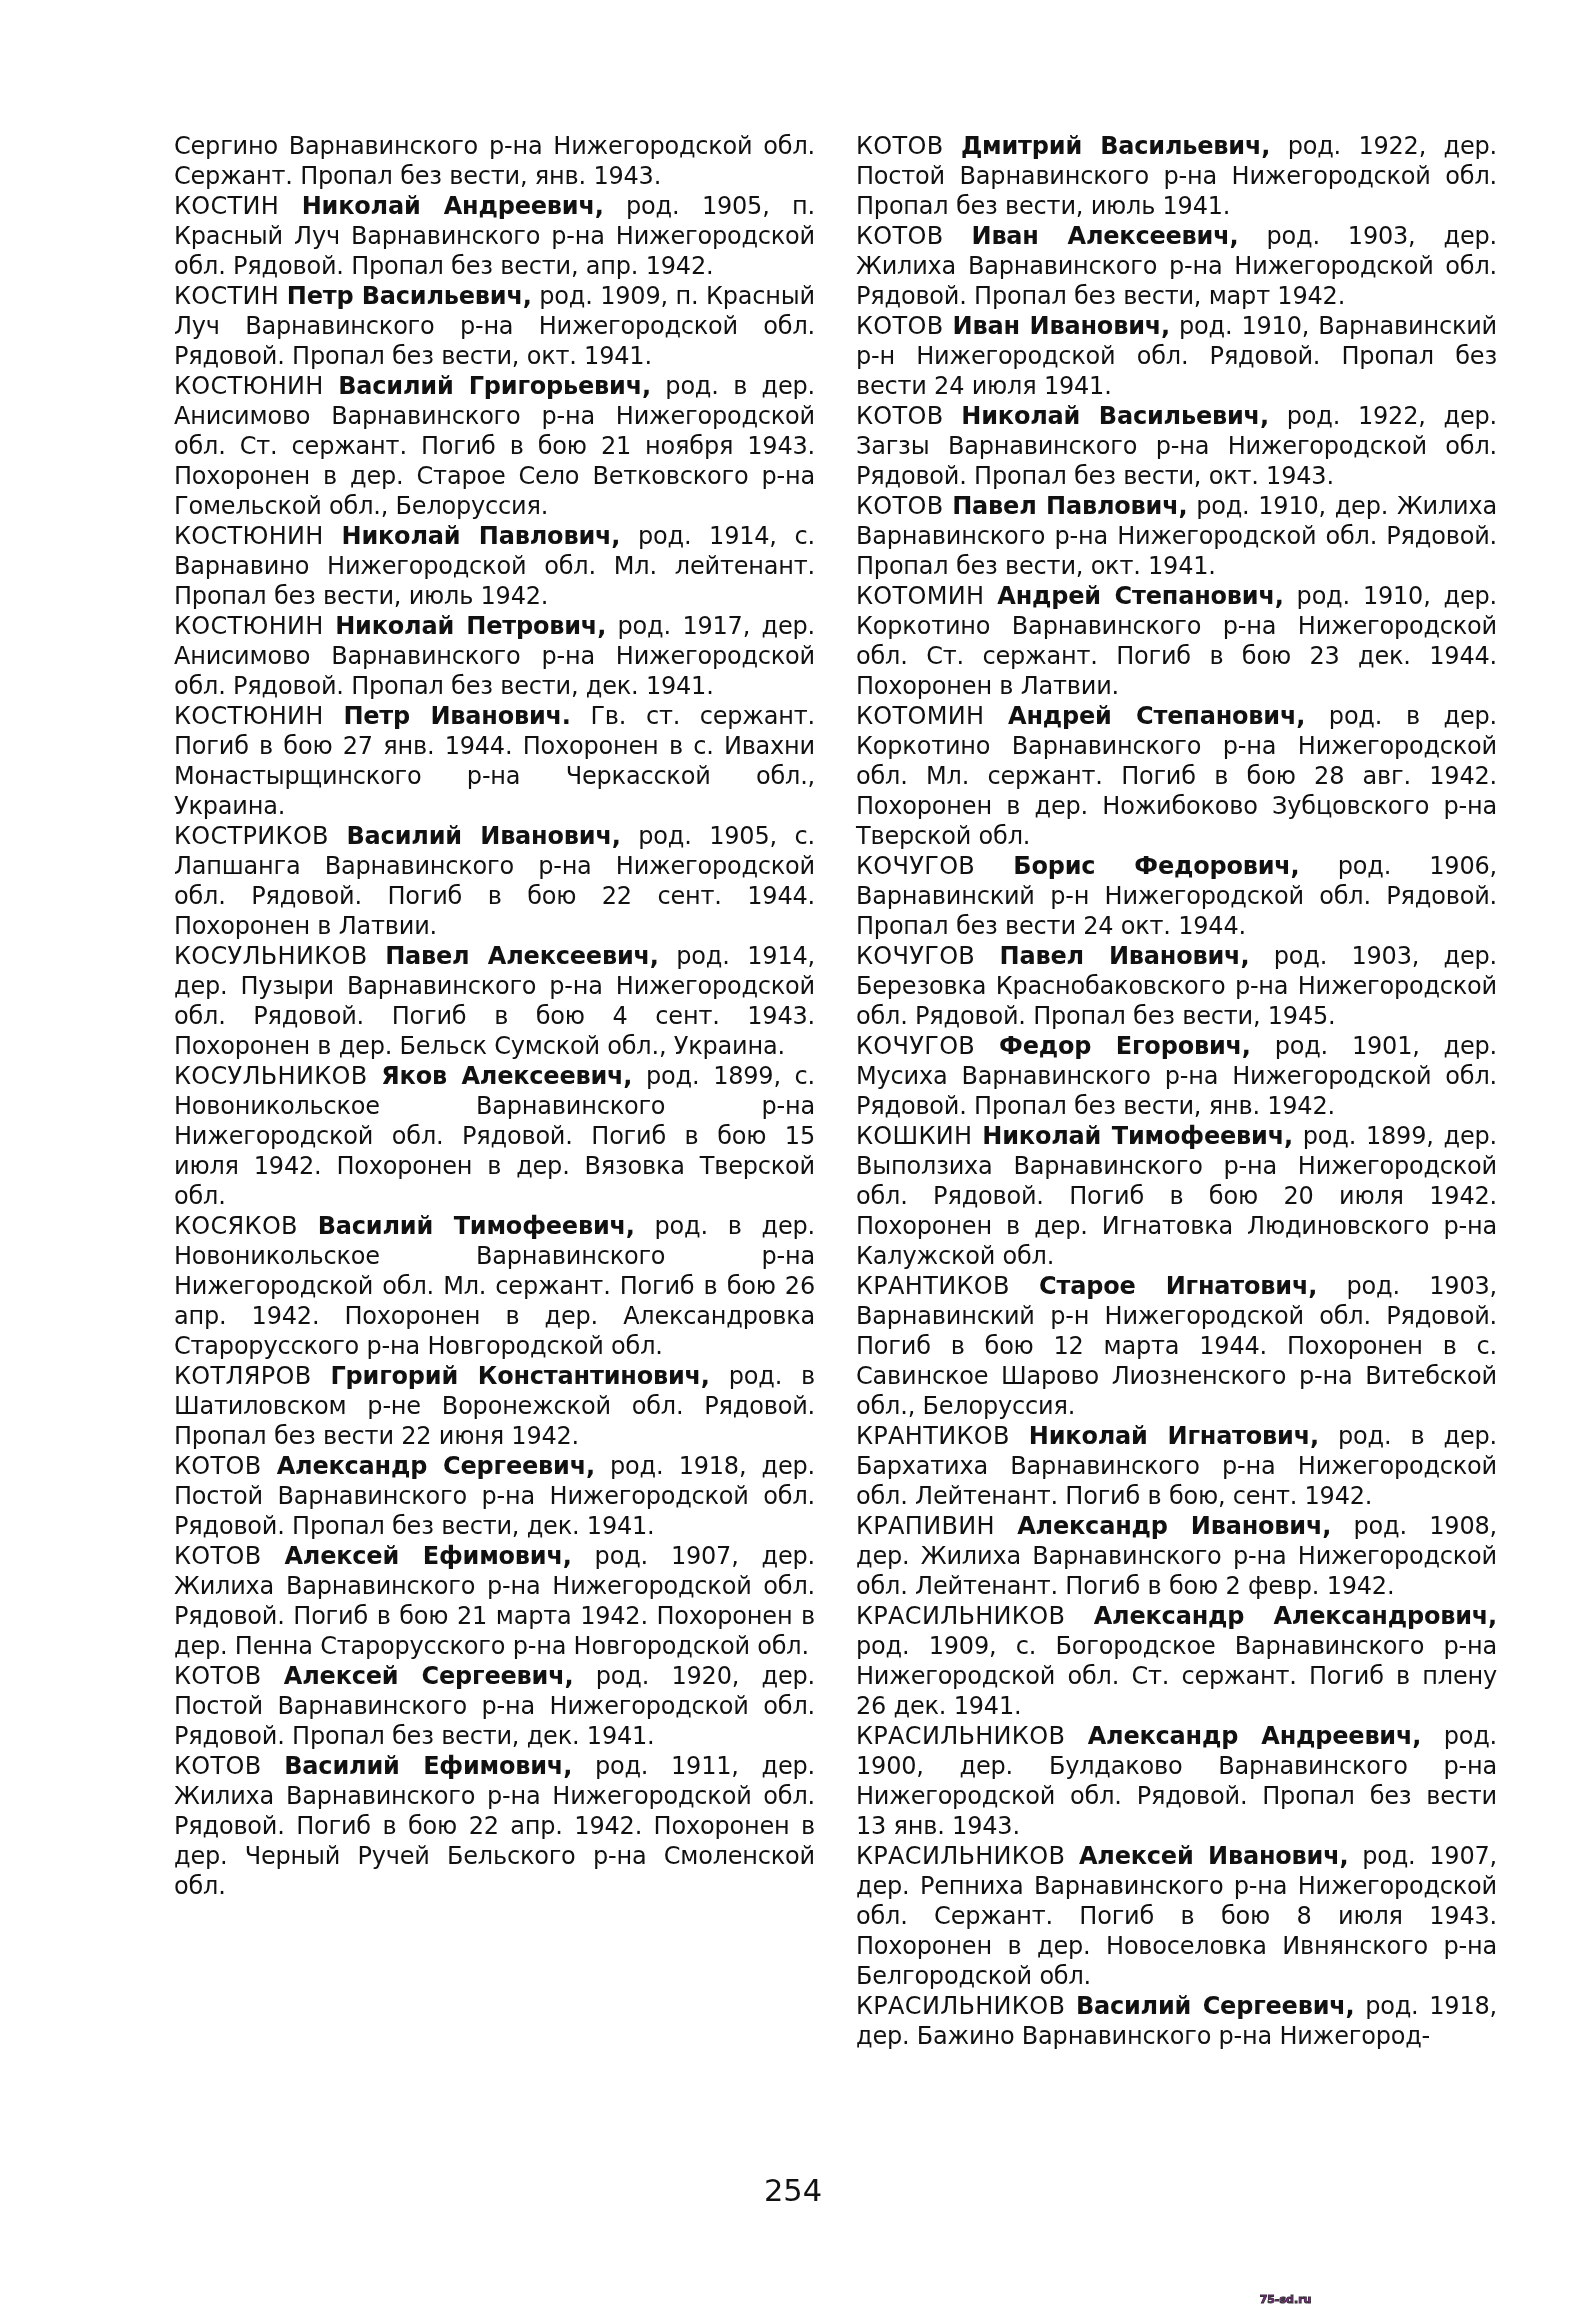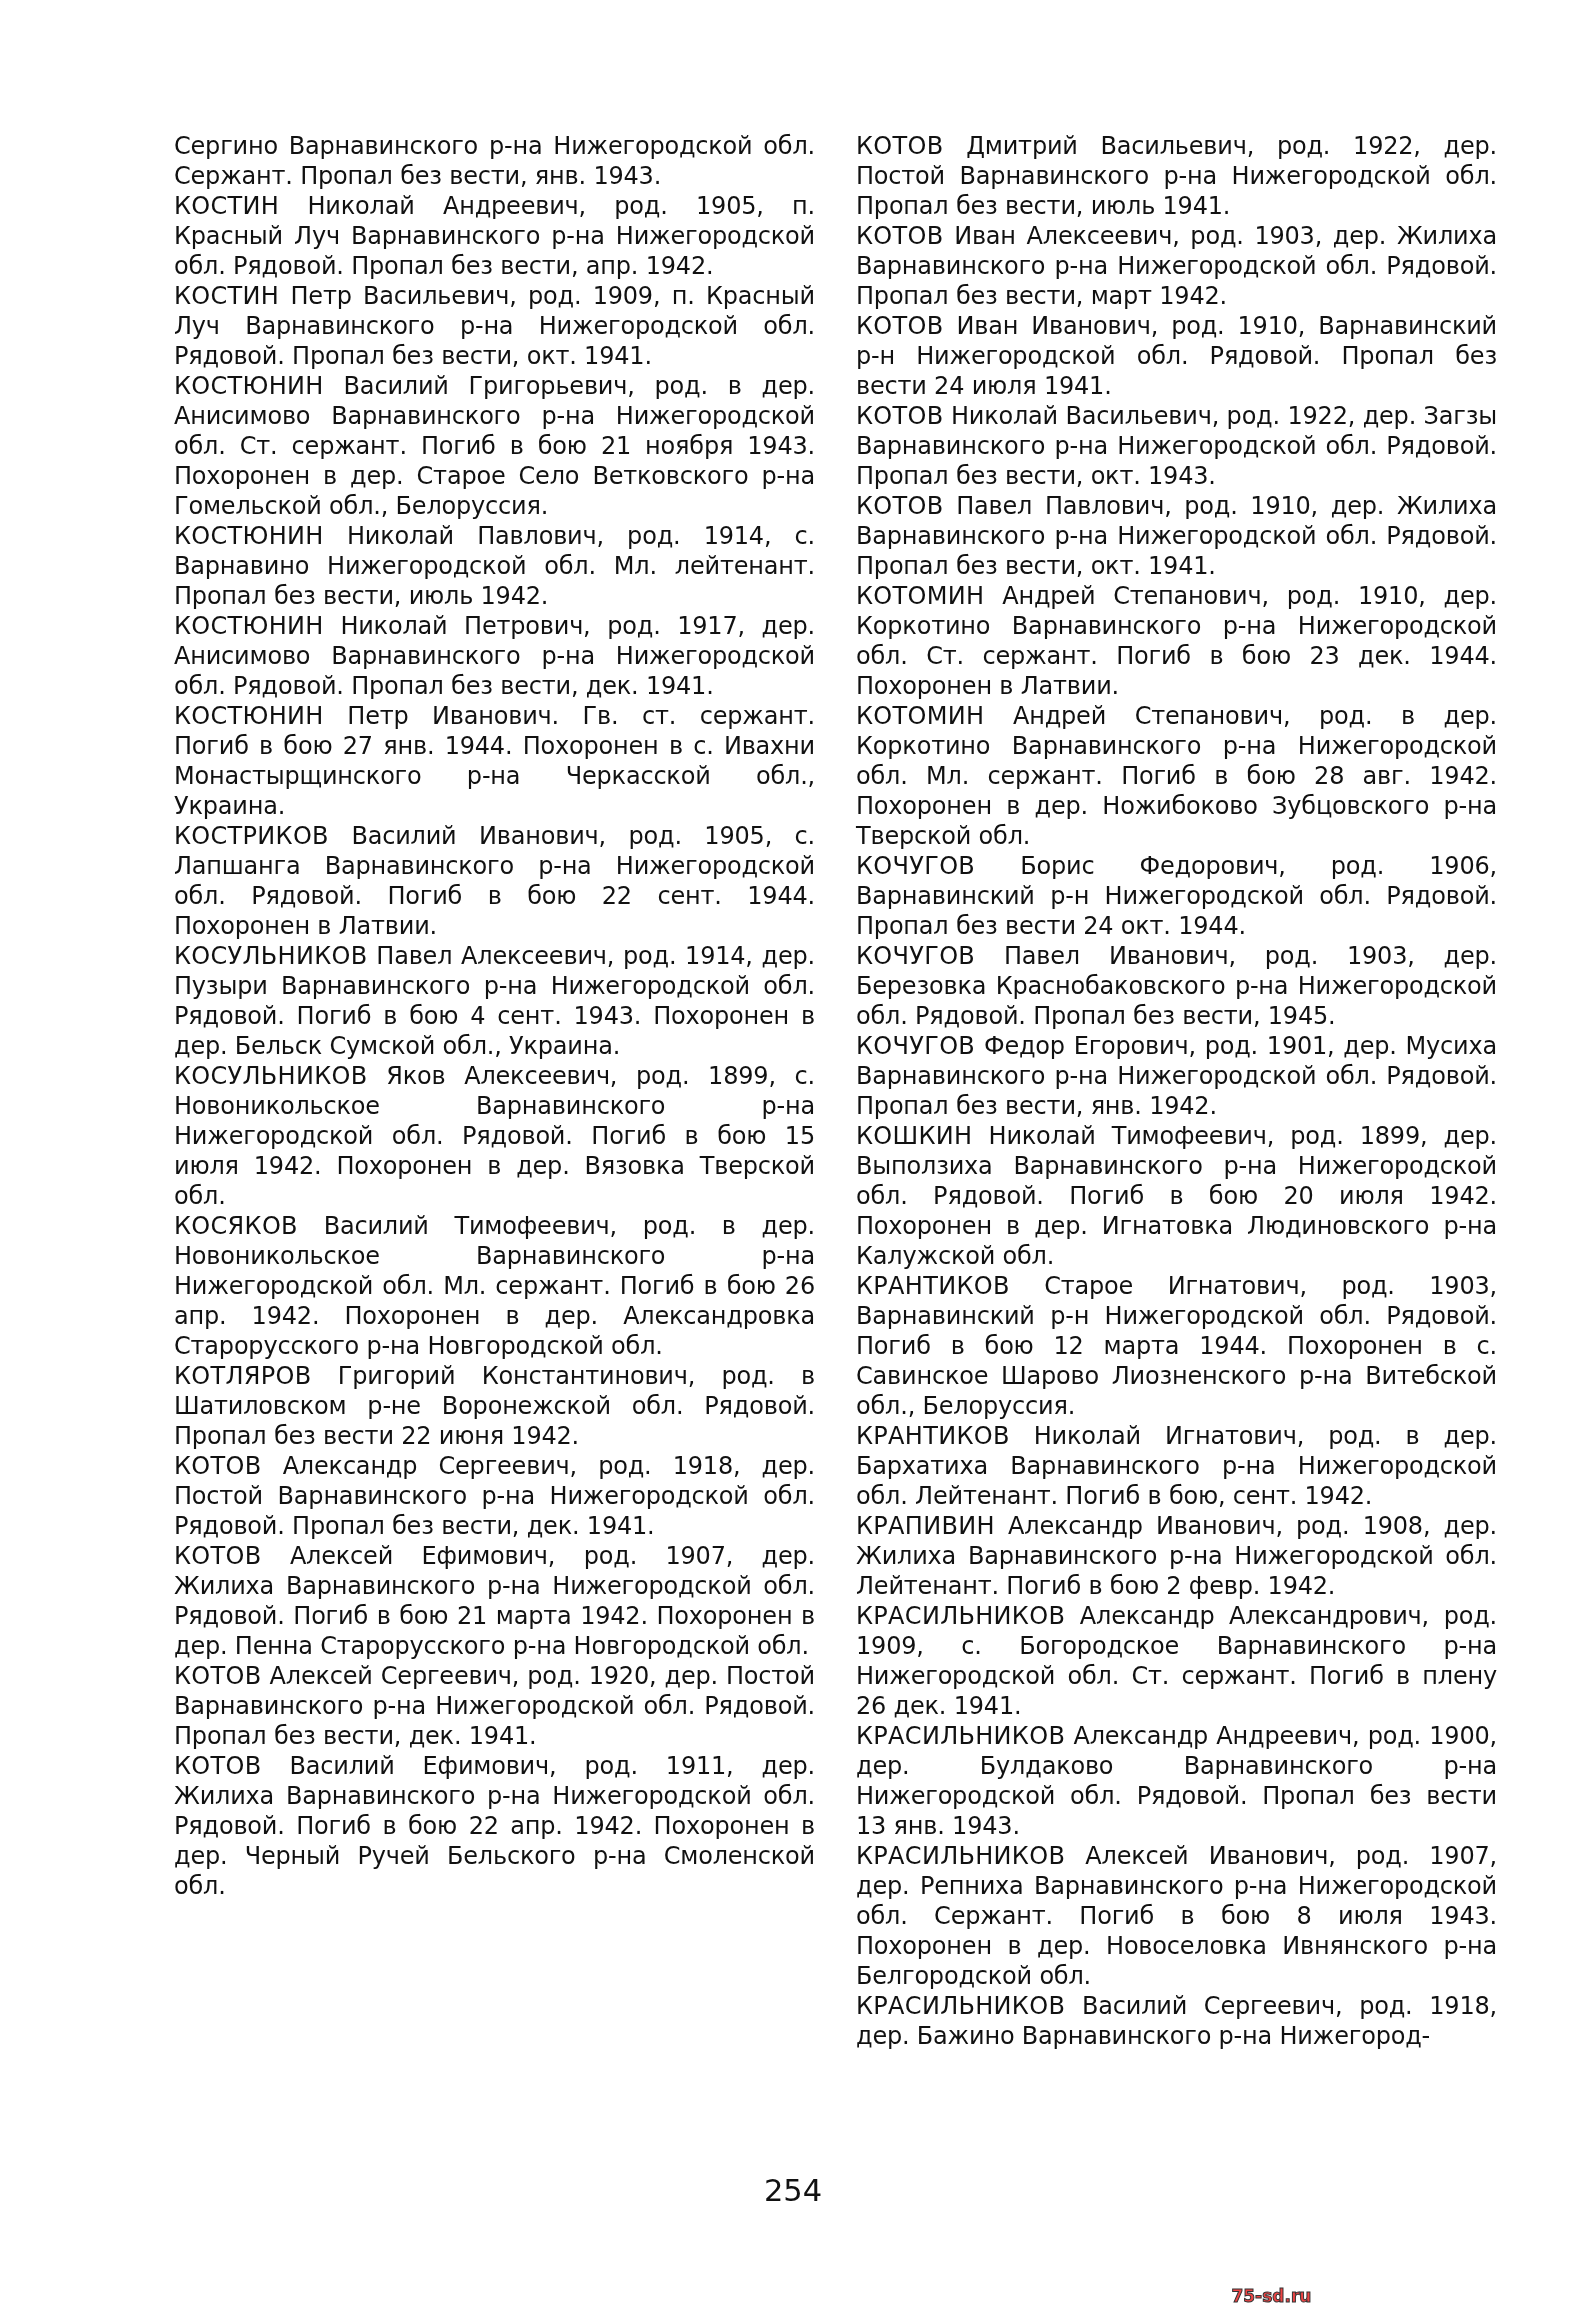--- a/index.html
+++ b/index.html
@@ -13,28 +13,28 @@
     position: absolute; top: 131px; width: 641px;
     font-size: 24px; line-height: 30px;
     text-align: justify; hyphens: manual;
     letter-spacing: -0.2px;
   }
   .col.left { left: 174px; }
   .col.right { left: 856px; }
   .entry { margin: 0; padding: 0; }
   .entry.cont { }
   .surname { font-weight: normal; letter-spacing: 0.3px; }
-  .given { font-weight: normal; }
+  .given { font-weight: bold; }
   .page-number {
     position: absolute; left: 0; width: 1586px; top: 2173px;
     text-align: center; font-size: 30.5px; font-weight: normal;
   }
   .watermark {
     position: absolute; right: 14.6px; bottom: 13.2px;
-    font-size: 17px; font-weight: bold; color: #ef4444;
+    font-size: 11px; font-weight: bold; color: #a21caf;
     -webkit-text-stroke: 1px #333333;
     font-family: "DejaVu Sans", sans-serif;
   }
 </style>
 </head>
 <body>
 
 <div class="page">
 
   <div class="col left">

